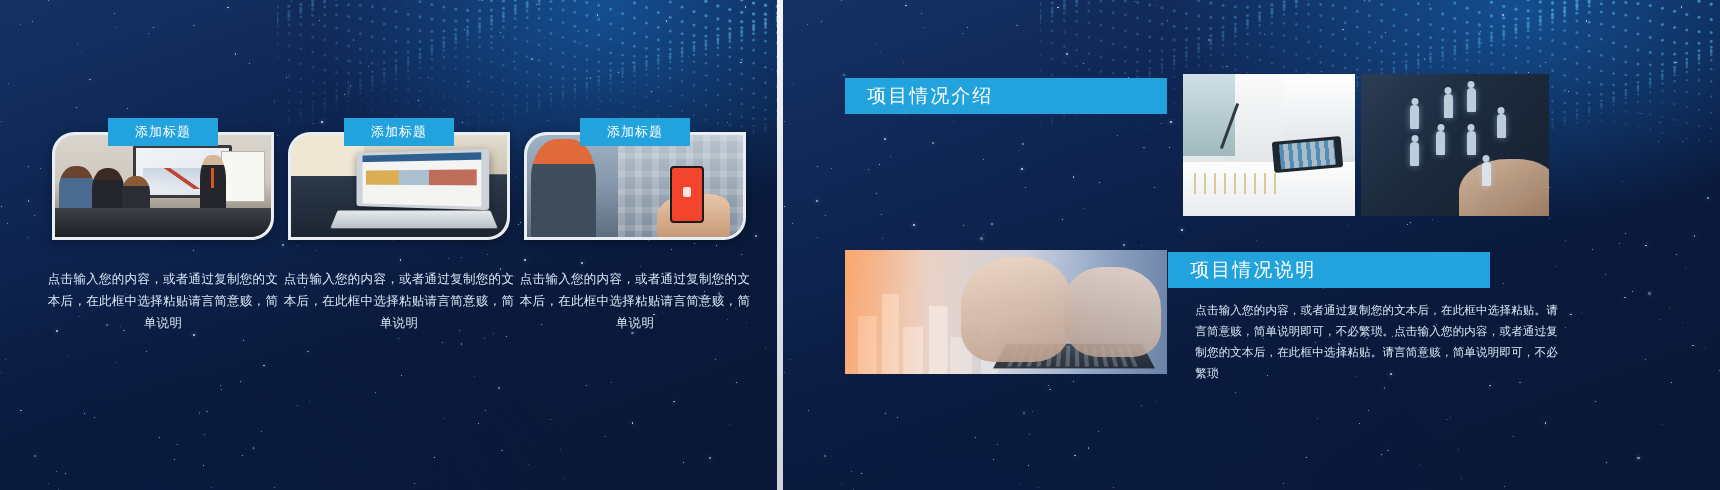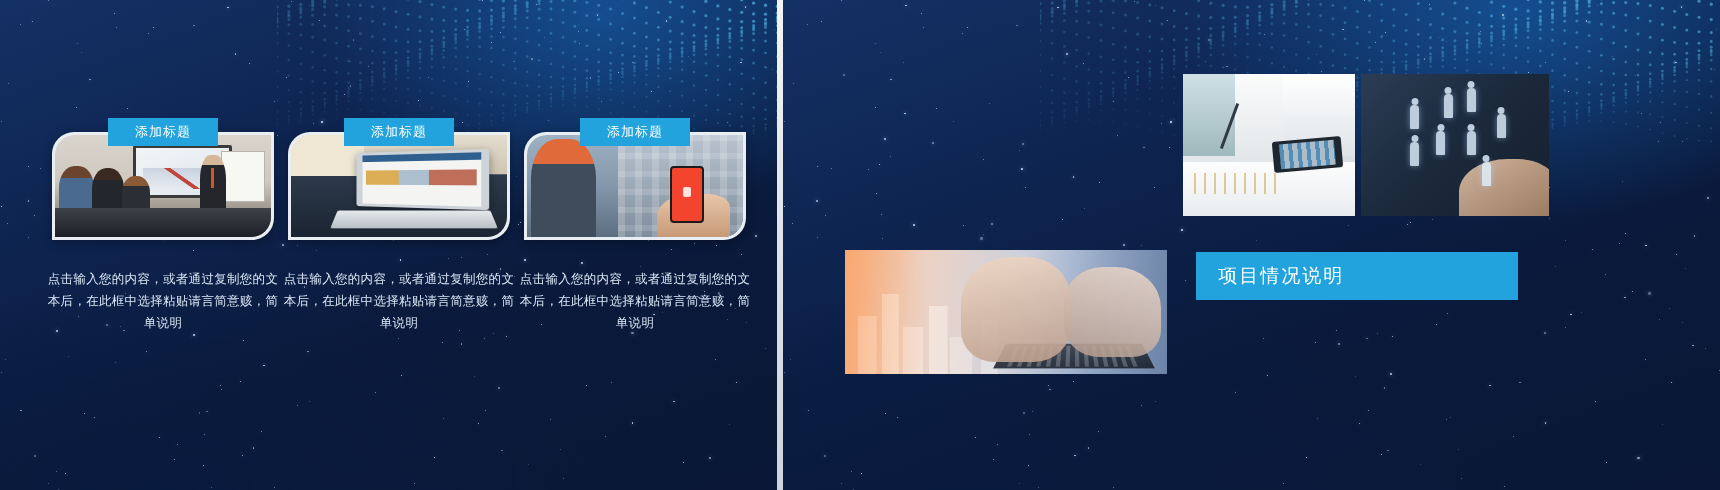--- a/index.html
+++ b/index.html
@@ -189,21 +189,21 @@
   .sect-bar {
     position: absolute;
     background: #22a3dd;
     color: #ffffff;
     display: flex; align-items: center;
     padding-left: 22px;
     font-size: 19px; letter-spacing: 2px;
   }
 
   .bar-intro { left: 62px;  top: 78px;  width: 322px; height: 36px; }
-  .bar-desc  { left: 413px; top: 252px; width: 322px; height: 48px; }
+  .bar-desc  { left: 385px; top: 252px; width: 322px; height: 36px; }
 
   .r-text {
     position: absolute;
     color: #dce8f7; font-size: 11.5px; line-height: 21px; letter-spacing: .2px;
   }
   .txt-intro { left: 66px;  top: 136px; width: 330px; }
   .txt-desc  { left: 412px; top: 300px; width: 372px; }
 
   .r-photo { position: absolute; overflow: hidden; background: #24405f; }
 
@@ -2943,22 +2943,24 @@
           <circle cx="720.0" cy="138.1" r="1.21" fill="#5fc8f5" opacity="0.31"></circle>
           <circle cx="720.0" cy="153.1" r="1.17" fill="#5fc8f5" opacity="0.28"></circle>
           <circle cx="720.0" cy="165.1" r="1.13" fill="#5fc8f5" opacity="0.25"></circle>
           <circle cx="720.0" cy="173.5" r="1.09" fill="#5fc8f5" opacity="0.21"></circle>
           <circle cx="720.0" cy="178.4" r="1.05" fill="#5fc8f5" opacity="0.18"></circle>
         </g>
     </svg>
 
     <div class="r-wrap">
 
+      <div class="sect-bar bar-intro">项目情况介绍</div>
 
       <div class="sect-bar bar-desc">项目情况说明</div>
+      <div class="r-text txt-desc">点击输入您的内容，或者通过复制您的文本后，在此框中选择粘贴。请言简意赅，简单说明即可，不必繁琐。点击输入您的内容，或者通过复制您的文本后，在此框中选择粘贴。请言简意赅，简单说明即可，不必繁琐</div>
 
       <div class="r-photo rp-tablet">
         <div class="im-tablet">
           <div class="win"></div>
           <div class="sleeve"></div>
           <div class="sleeve2"></div>
           <div class="paper"></div>
           <div class="pad"></div>
           <div class="pen"></div>
         </div>

